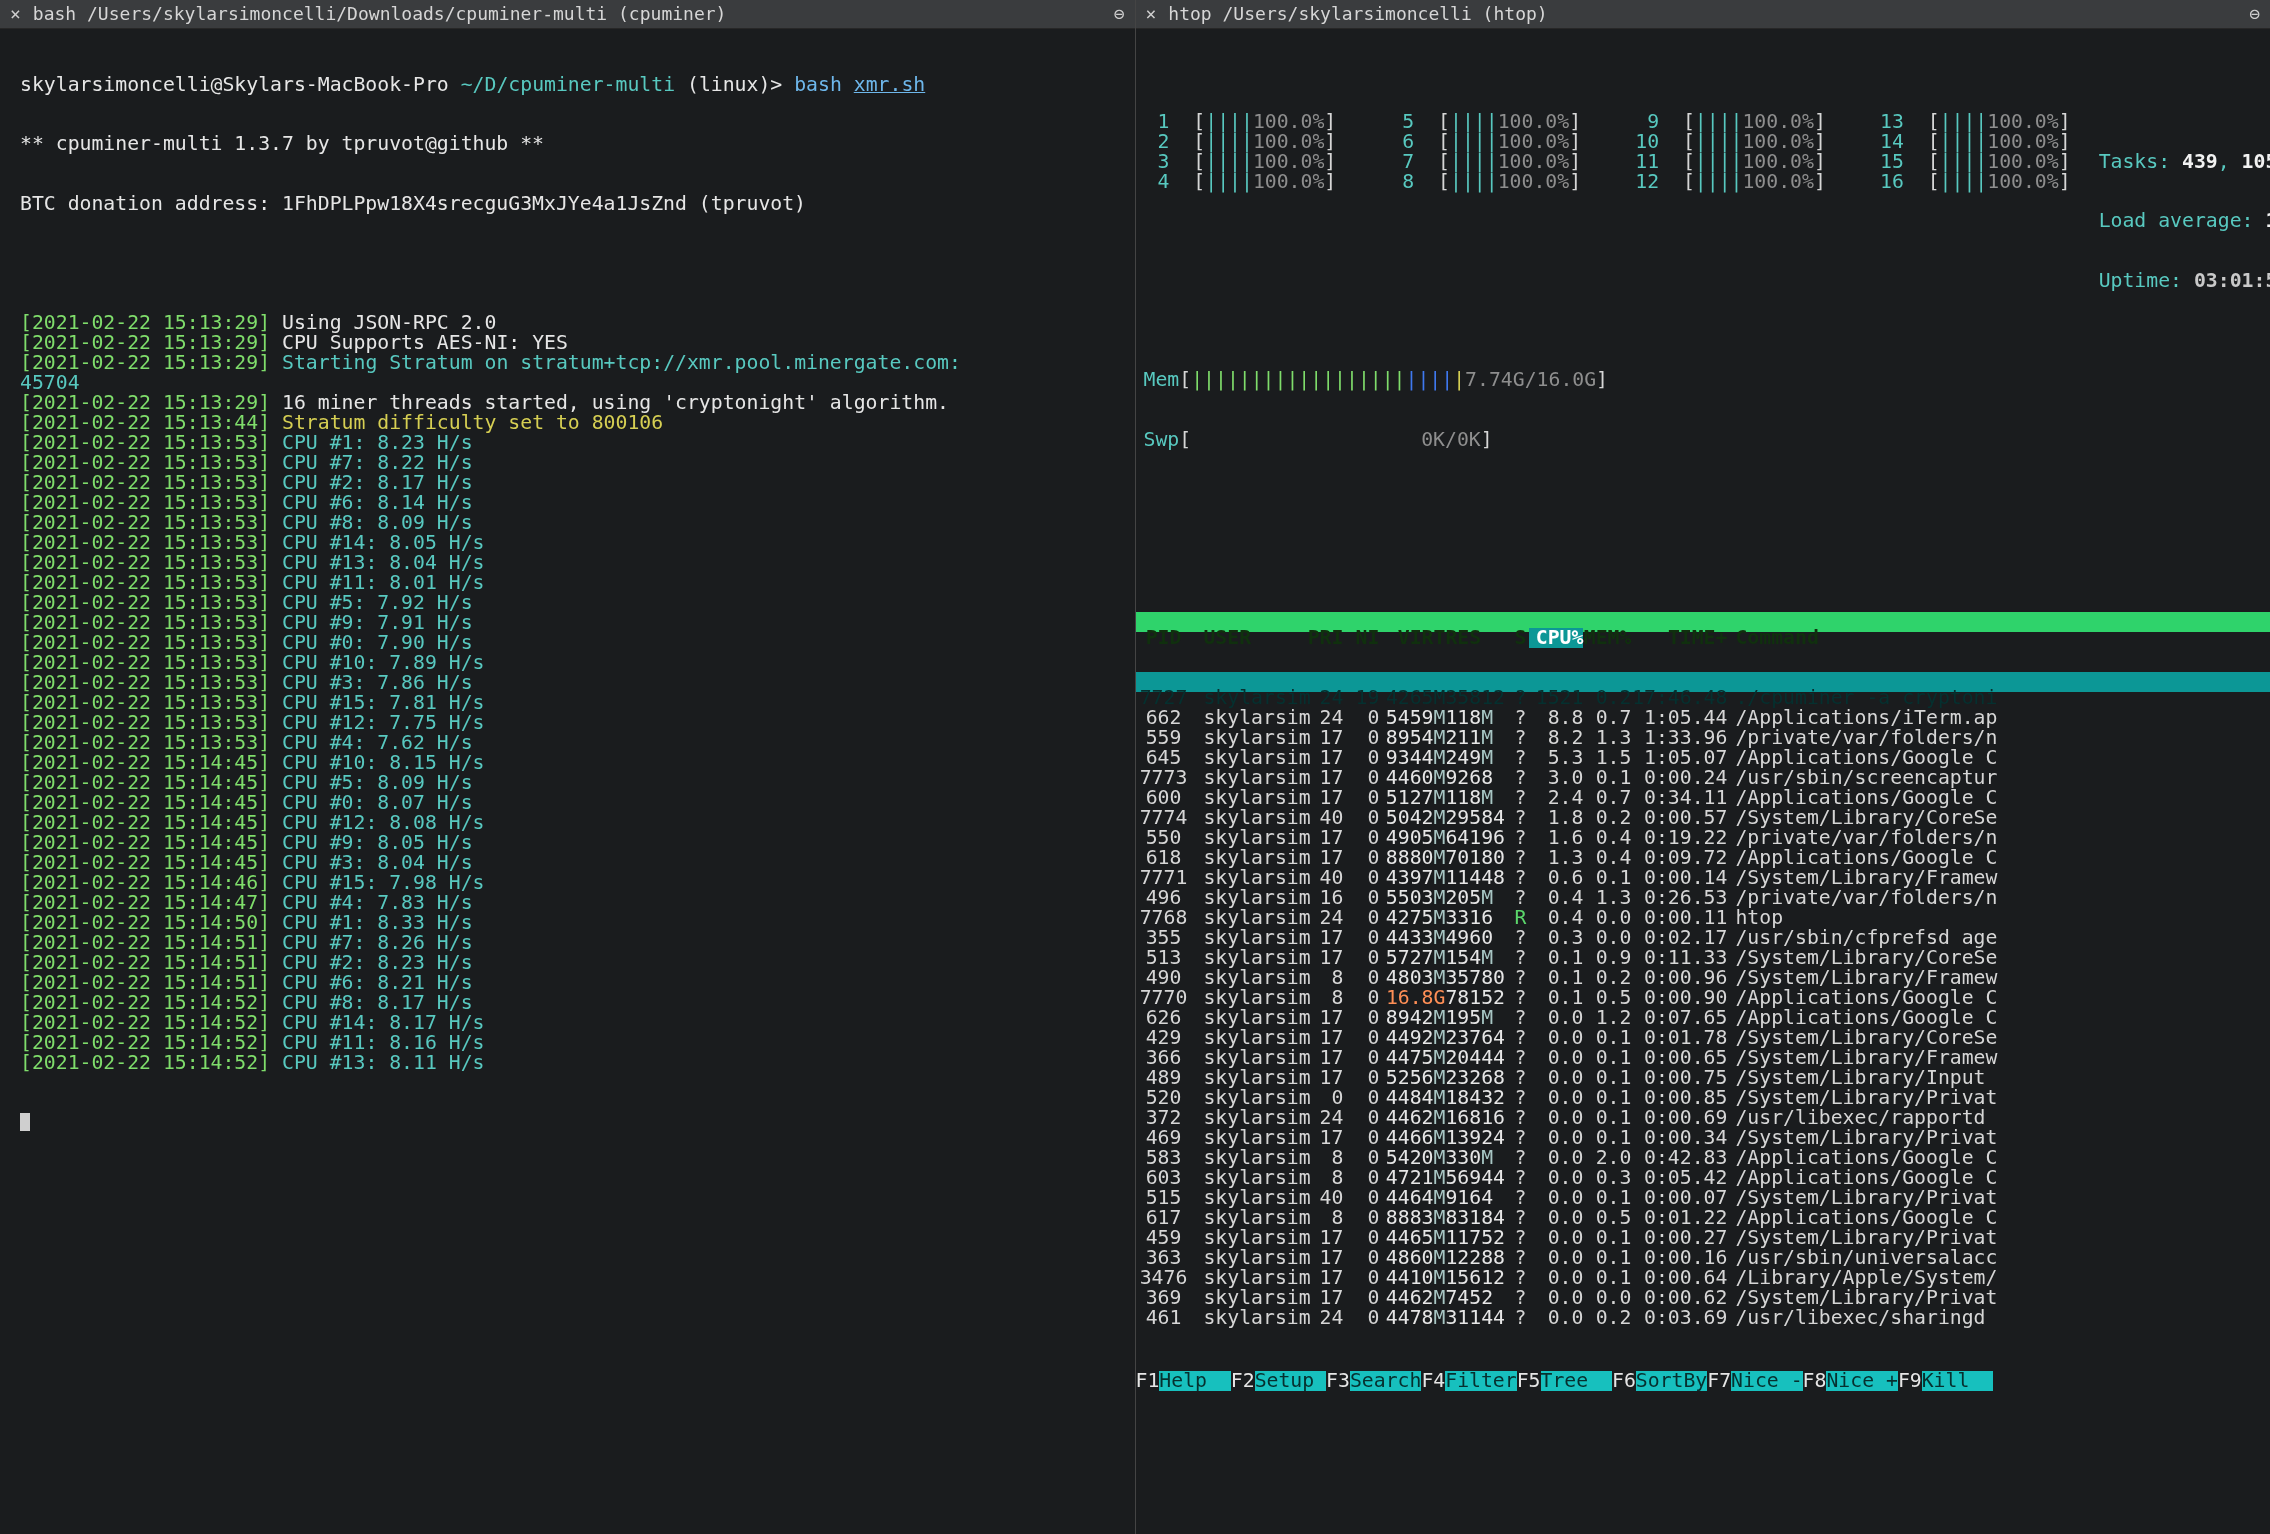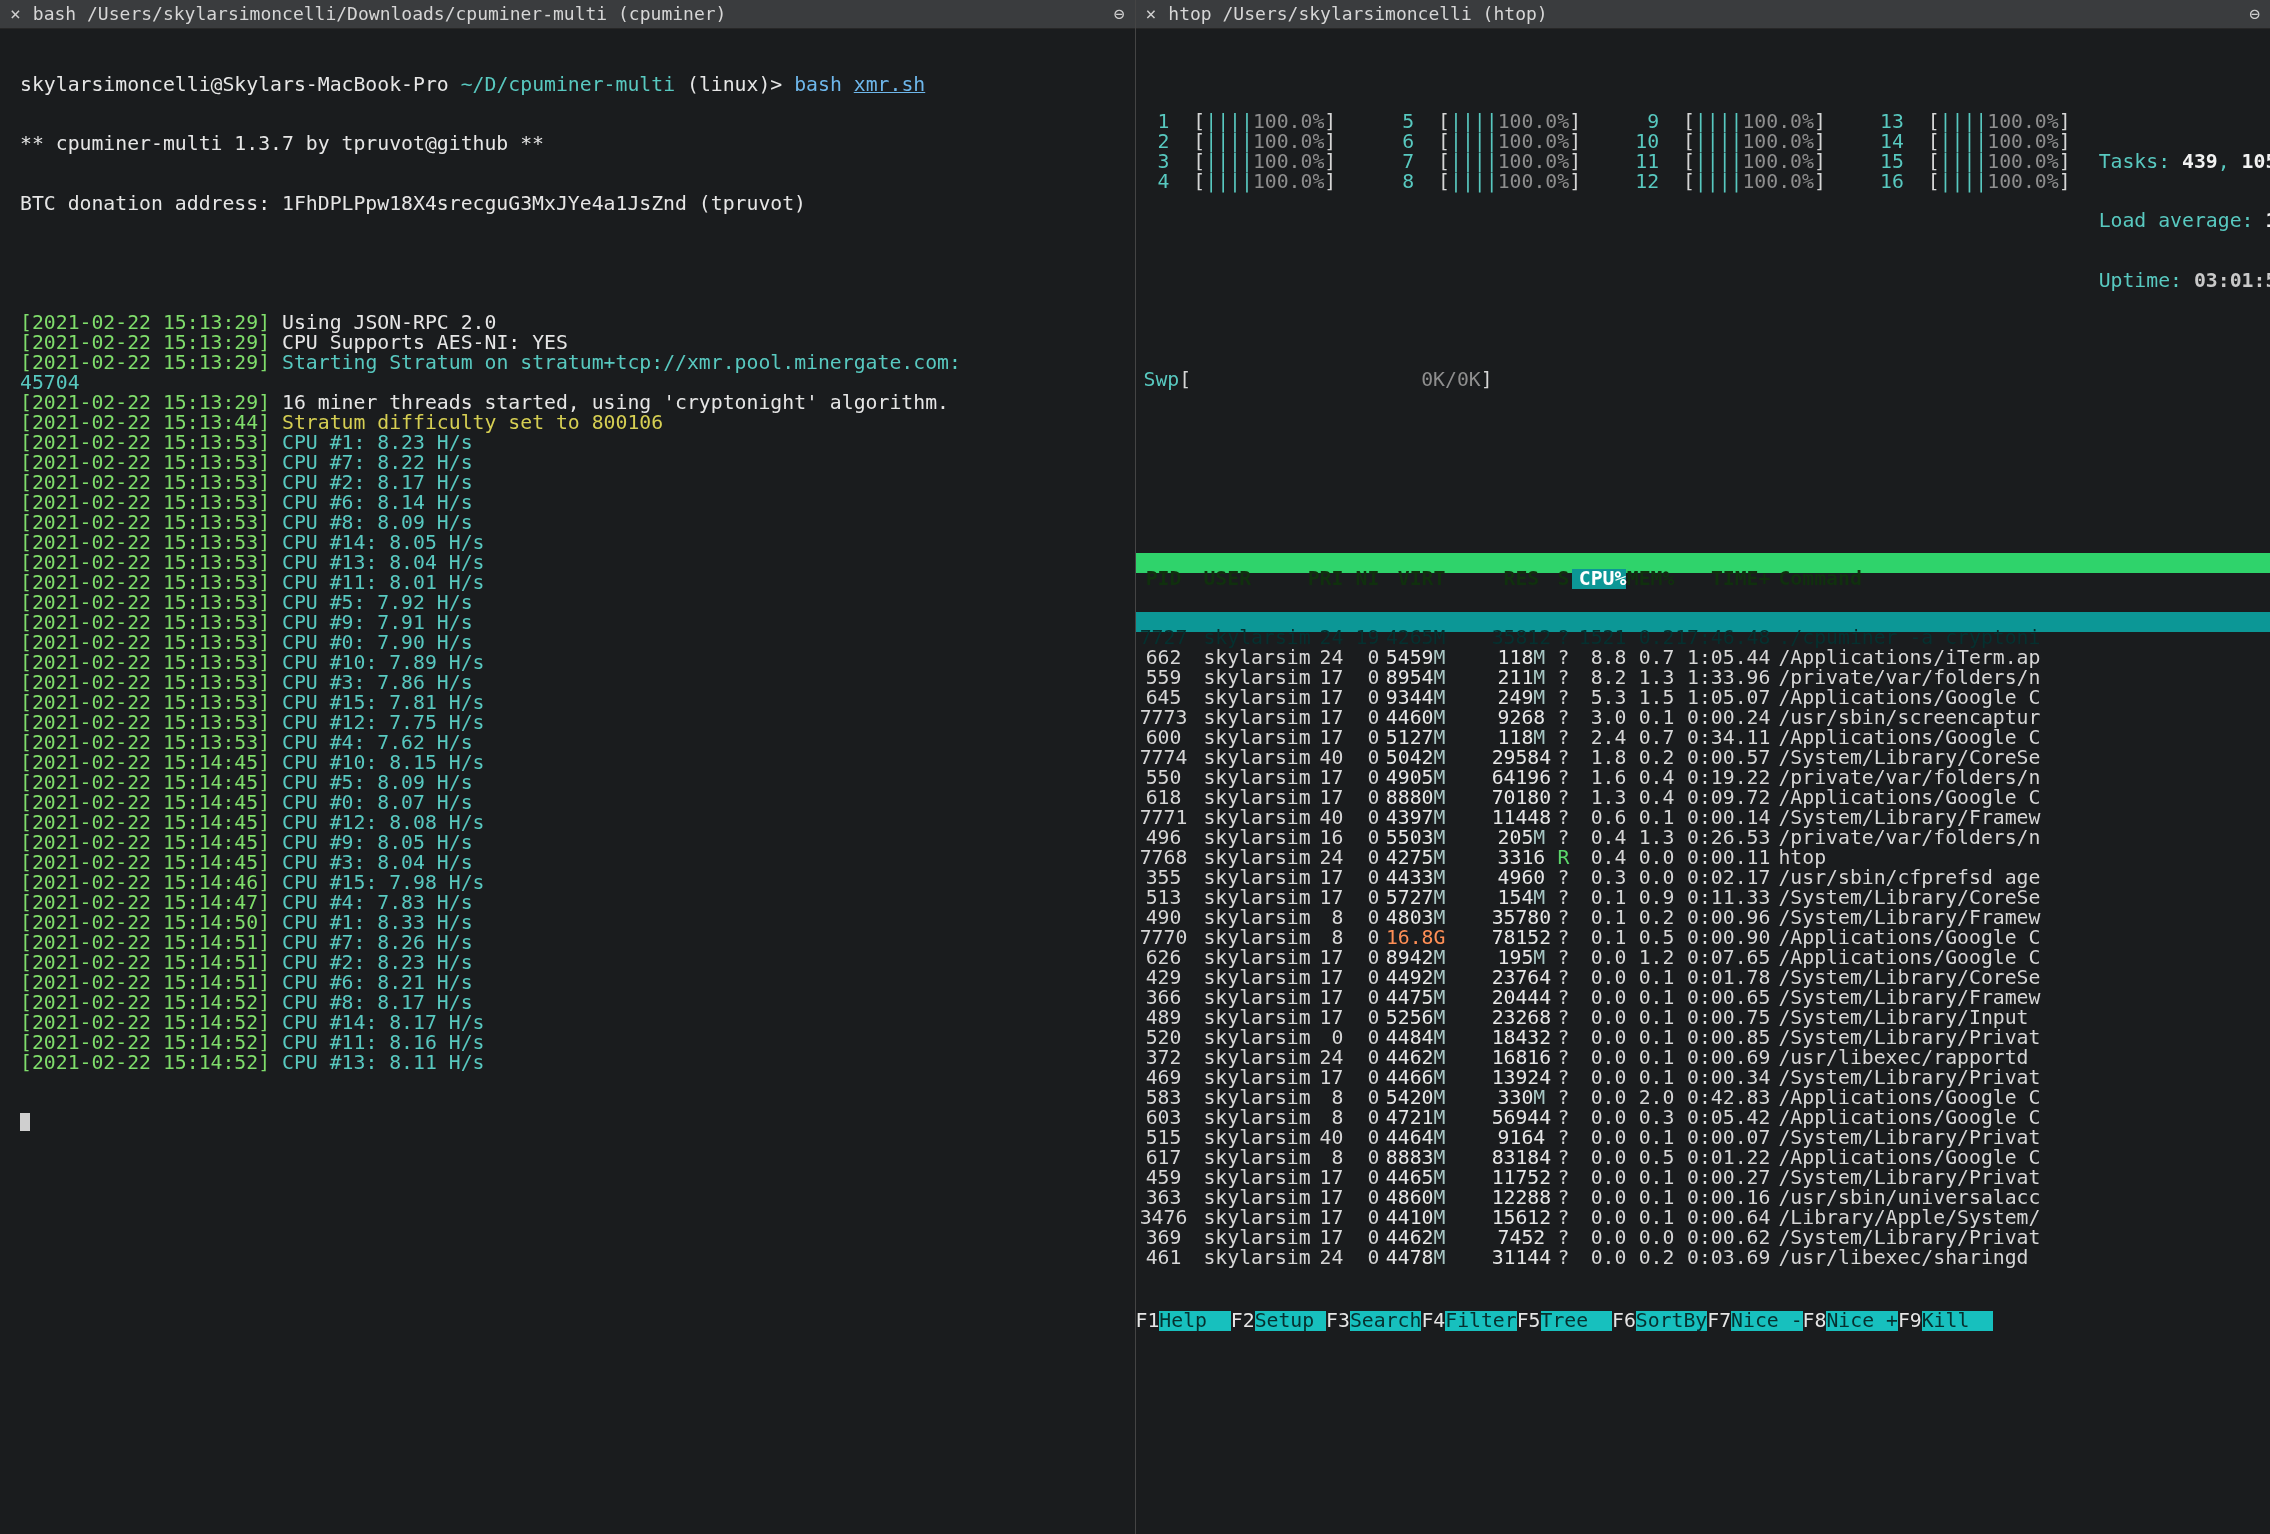--- a/index.html
+++ b/index.html
@@ -82,21 +82,21 @@
   }
   .proc-head .sort{background:var(--selbg);color:#fff;}
   .proc-rows{}
   .proc-row{height:20px;white-space:pre;}
   .proc-row.sel{background:var(--selbg);color:#05302f;}
   .col-pid{display:inline-block;width:56px;text-align:center;}
   .col-user{display:inline-block;width:100px;}
   .col-pri{display:inline-block;width:40px;text-align:right;}
   .col-ni{display:inline-block;width:36px;text-align:right;}
   .col-virt{display:inline-block;width:66px;text-align:right;}
-  .col-res{display:inline-block;width:66px;text-align:center;margin-left:43px;}
+  .col-res{display:inline-block;width:66px;text-align:left;}
   .col-s{display:inline-block;width:18px;text-align:center;}
   .col-cpu{display:inline-block;width:54px;text-align:right;}
   .col-mem{display:inline-block;width:48px;text-align:right;}
   .col-time{display:inline-block;width:96px;text-align:right;}
   .col-cmd{display:inline-block;padding-left:8px;margin-top:16px;}
   .mmnum{color:#e6e6e6;}
   .mmunit{color:#a8c6c4;}
   .virtbig{color:#ff8f56;}
   .statR{color:#5bd66b;}
 
@@ -138,20 +138,21 @@
     <div class="termbody" style="padding:0;">
       <div class="htop-header">
         <div style="display:flex;gap:28px;">
           <div class="cpu-grid" id="cpu-grid"><div class="cpu-col"><div class="cpu-row"><span class="cpu-num">1</span>  <span class="br">[</span><span class="bar-cyan">||||</span><span class="pct">100.0%</span><span class="br">]</span></div><div class="cpu-row"><span class="cpu-num">2</span>  <span class="br">[</span><span class="bar-cyan">||||</span><span class="pct">100.0%</span><span class="br">]</span></div><div class="cpu-row"><span class="cpu-num">3</span>  <span class="br">[</span><span class="bar-cyan">||||</span><span class="pct">100.0%</span><span class="br">]</span></div><div class="cpu-row"><span class="cpu-num">4</span>  <span class="br">[</span><span class="bar-cyan">||||</span><span class="pct">100.0%</span><span class="br">]</span></div></div><div class="cpu-col"><div class="cpu-row"><span class="cpu-num">5</span>  <span class="br">[</span><span class="bar-cyan">||||</span><span class="pct">100.0%</span><span class="br">]</span></div><div class="cpu-row"><span class="cpu-num">6</span>  <span class="br">[</span><span class="bar-cyan">||||</span><span class="pct">100.0%</span><span class="br">]</span></div><div class="cpu-row"><span class="cpu-num">7</span>  <span class="br">[</span><span class="bar-cyan">||||</span><span class="pct">100.0%</span><span class="br">]</span></div><div class="cpu-row"><span class="cpu-num">8</span>  <span class="br">[</span><span class="bar-cyan">||||</span><span class="pct">100.0%</span><span class="br">]</span></div></div><div class="cpu-col"><div class="cpu-row"><span class="cpu-num">9</span>  <span class="br">[</span><span class="bar-cyan">||||</span><span class="pct">100.0%</span><span class="br">]</span></div><div class="cpu-row"><span class="cpu-num">10</span>  <span class="br">[</span><span class="bar-cyan">||||</span><span class="pct">100.0%</span><span class="br">]</span></div><div class="cpu-row"><span class="cpu-num">11</span>  <span class="br">[</span><span class="bar-cyan">||||</span><span class="pct">100.0%</span><span class="br">]</span></div><div class="cpu-row"><span class="cpu-num">12</span>  <span class="br">[</span><span class="bar-cyan">||||</span><span class="pct">100.0%</span><span class="br">]</span></div></div><div class="cpu-col"><div class="cpu-row"><span class="cpu-num">13</span>  <span class="br">[</span><span class="bar-cyan">||||</span><span class="pct">100.0%</span><span class="br">]</span></div><div class="cpu-row"><span class="cpu-num">14</span>  <span class="br">[</span><span class="bar-cyan">||||</span><span class="pct">100.0%</span><span class="br">]</span></div><div class="cpu-row"><span class="cpu-num">15</span>  <span class="br">[</span><span class="bar-cyan">||||</span><span class="pct">100.0%</span><span class="br">]</span></div><div class="cpu-row"><span class="cpu-num">16</span>  <span class="br">[</span><span class="bar-cyan">||||</span><span class="pct">100.0%</span><span class="br">]</span></div></div></div>
           <div class="sysinfo">
             <div class="line"><span class="cyan">Tasks:</span> <span class="hi bold">439</span><span class="cyan">,</span> <span class="hi bold">1059</span>   </div>
             <div class="line"><span class="cyan">Load average:</span> <span class="la1 bold">19.62</span>  </div>
             <div class="line"><span class="cyan">Uptime:</span> <span class="uptime bold">03:01:58</span></div>
           </div>
         </div>
+        <div class="mem-row"><span class="cyan">Mem</span><span class="br">[</span><span class="bar-green">||||||||||||||||||</span><span class="bar-blue">||||</span><span class="bar-yellow">|</span><span class="dim">7.74G</span><span class="dim">/</span><span class="dim">16.0G</span><span class="br">]</span></div>
         <div class="mem-row"><span class="cyan">Swp</span><span class="br">[</span><span style="display:inline-block;width:230px;"> </span><span class="dim">0K</span><span class="dim">/</span><span class="dim">0K</span><span class="br">]</span></div>
         <div class="line"> </div>
       </div>
 
       <div class="proc-head" id="proc-head"><span class="col-pid">PID</span> <span class="col-user">USER</span><span class="col-pri">PRI</span><span class="col-ni">NI</span><span class="col-virt">VIRT</span><span class="col-res">RES</span><span class="col-s">S</span><span class="col-cpu sort">CPU%</span><span class="col-mem">MEM%</span><span class="col-time">TIME+</span><span class="col-cmd">Command</span></div>
       <div class="proc-rows" id="proc-rows"><div class="proc-row sel"><span class="col-pid">7727</span> <span class="col-user">skylarsim</span><span class="col-pri">24</span><span class="col-ni">19</span><span class="col-virt">4265M</span><span class="col-res">35812</span><span class="col-s">?</span><span class="col-cpu">1521</span><span class="col-mem">0.2</span><span class="col-time">17:46.48</span><span class="col-cmd">./cpuminer -a cryptoni</span></div><div class="proc-row"><span class="col-pid">662</span> <span class="col-user">skylarsim</span><span class="col-pri">24</span><span class="col-ni">0</span><span class="col-virt"><span class="mmnum">5459</span><span class="mmunit">M</span></span><span class="col-res"><span class="mmnum">118</span><span class="mmunit">M</span></span><span class="col-s">?</span><span class="col-cpu">8.8</span><span class="col-mem">0.7</span><span class="col-time">1:05.44</span><span class="col-cmd">/Applications/iTerm.ap</span></div><div class="proc-row"><span class="col-pid">559</span> <span class="col-user">skylarsim</span><span class="col-pri">17</span><span class="col-ni">0</span><span class="col-virt"><span class="mmnum">8954</span><span class="mmunit">M</span></span><span class="col-res"><span class="mmnum">211</span><span class="mmunit">M</span></span><span class="col-s">?</span><span class="col-cpu">8.2</span><span class="col-mem">1.3</span><span class="col-time">1:33.96</span><span class="col-cmd">/private/var/folders/n</span></div><div class="proc-row"><span class="col-pid">645</span> <span class="col-user">skylarsim</span><span class="col-pri">17</span><span class="col-ni">0</span><span class="col-virt"><span class="mmnum">9344</span><span class="mmunit">M</span></span><span class="col-res"><span class="mmnum">249</span><span class="mmunit">M</span></span><span class="col-s">?</span><span class="col-cpu">5.3</span><span class="col-mem">1.5</span><span class="col-time">1:05.07</span><span class="col-cmd">/Applications/Google C</span></div><div class="proc-row"><span class="col-pid">7773</span> <span class="col-user">skylarsim</span><span class="col-pri">17</span><span class="col-ni">0</span><span class="col-virt"><span class="mmnum">4460</span><span class="mmunit">M</span></span><span class="col-res"><span class="mmnum">9268</span></span><span class="col-s">?</span><span class="col-cpu">3.0</span><span class="col-mem">0.1</span><span class="col-time">0:00.24</span><span class="col-cmd">/usr/sbin/screencaptur</span></div><div class="proc-row"><span class="col-pid">600</span> <span class="col-user">skylarsim</span><span class="col-pri">17</span><span class="col-ni">0</span><span class="col-virt"><span class="mmnum">5127</span><span class="mmunit">M</span></span><span class="col-res"><span class="mmnum">118</span><span class="mmunit">M</span></span><span class="col-s">?</span><span class="col-cpu">2.4</span><span class="col-mem">0.7</span><span class="col-time">0:34.11</span><span class="col-cmd">/Applications/Google C</span></div><div class="proc-row"><span class="col-pid">7774</span> <span class="col-user">skylarsim</span><span class="col-pri">40</span><span class="col-ni">0</span><span class="col-virt"><span class="mmnum">5042</span><span class="mmunit">M</span></span><span class="col-res"><span class="mmnum">29584</span></span><span class="col-s">?</span><span class="col-cpu">1.8</span><span class="col-mem">0.2</span><span class="col-time">0:00.57</span><span class="col-cmd">/System/Library/CoreSe</span></div><div class="proc-row"><span class="col-pid">550</span> <span class="col-user">skylarsim</span><span class="col-pri">17</span><span class="col-ni">0</span><span class="col-virt"><span class="mmnum">4905</span><span class="mmunit">M</span></span><span class="col-res"><span class="mmnum">64196</span></span><span class="col-s">?</span><span class="col-cpu">1.6</span><span class="col-mem">0.4</span><span class="col-time">0:19.22</span><span class="col-cmd">/private/var/folders/n</span></div><div class="proc-row"><span class="col-pid">618</span> <span class="col-user">skylarsim</span><span class="col-pri">17</span><span class="col-ni">0</span><span class="col-virt"><span class="mmnum">8880</span><span class="mmunit">M</span></span><span class="col-res"><span class="mmnum">70180</span></span><span class="col-s">?</span><span class="col-cpu">1.3</span><span class="col-mem">0.4</span><span class="col-time">0:09.72</span><span class="col-cmd">/Applications/Google C</span></div><div class="proc-row"><span class="col-pid">7771</span> <span class="col-user">skylarsim</span><span class="col-pri">40</span><span class="col-ni">0</span><span class="col-virt"><span class="mmnum">4397</span><span class="mmunit">M</span></span><span class="col-res"><span class="mmnum">11448</span></span><span class="col-s">?</span><span class="col-cpu">0.6</span><span class="col-mem">0.1</span><span class="col-time">0:00.14</span><span class="col-cmd">/System/Library/Framew</span></div><div class="proc-row"><span class="col-pid">496</span> <span class="col-user">skylarsim</span><span class="col-pri">16</span><span class="col-ni">0</span><span class="col-virt"><span class="mmnum">5503</span><span class="mmunit">M</span></span><span class="col-res"><span class="mmnum">205</span><span class="mmunit">M</span></span><span class="col-s">?</span><span class="col-cpu">0.4</span><span class="col-mem">1.3</span><span class="col-time">0:26.53</span><span class="col-cmd">/private/var/folders/n</span></div><div class="proc-row"><span class="col-pid">7768</span> <span class="col-user">skylarsim</span><span class="col-pri">24</span><span class="col-ni">0</span><span class="col-virt"><span class="mmnum">4275</span><span class="mmunit">M</span></span><span class="col-res"><span class="mmnum">3316</span></span><span class="col-s"><span class="statR">R</span></span><span class="col-cpu">0.4</span><span class="col-mem">0.0</span><span class="col-time">0:00.11</span><span class="col-cmd">htop</span></div><div class="proc-row"><span class="col-pid">355</span> <span class="col-user">skylarsim</span><span class="col-pri">17</span><span class="col-ni">0</span><span class="col-virt"><span class="mmnum">4433</span><span class="mmunit">M</span></span><span class="col-res"><span class="mmnum">4960</span></span><span class="col-s">?</span><span class="col-cpu">0.3</span><span class="col-mem">0.0</span><span class="col-time">0:02.17</span><span class="col-cmd">/usr/sbin/cfprefsd age</span></div><div class="proc-row"><span class="col-pid">513</span> <span class="col-user">skylarsim</span><span class="col-pri">17</span><span class="col-ni">0</span><span class="col-virt"><span class="mmnum">5727</span><span class="mmunit">M</span></span><span class="col-res"><span class="mmnum">154</span><span class="mmunit">M</span></span><span class="col-s">?</span><span class="col-cpu">0.1</span><span class="col-mem">0.9</span><span class="col-time">0:11.33</span><span class="col-cmd">/System/Library/CoreSe</span></div><div class="proc-row"><span class="col-pid">490</span> <span class="col-user">skylarsim</span><span class="col-pri">8</span><span class="col-ni">0</span><span class="col-virt"><span class="mmnum">4803</span><span class="mmunit">M</span></span><span class="col-res"><span class="mmnum">35780</span></span><span class="col-s">?</span><span class="col-cpu">0.1</span><span class="col-mem">0.2</span><span class="col-time">0:00.96</span><span class="col-cmd">/System/Library/Framew</span></div><div class="proc-row"><span class="col-pid">7770</span> <span class="col-user">skylarsim</span><span class="col-pri">8</span><span class="col-ni">0</span><span class="col-virt"><span class="virtbig">16.8G</span></span><span class="col-res"><span class="mmnum">78152</span></span><span class="col-s">?</span><span class="col-cpu">0.1</span><span class="col-mem">0.5</span><span class="col-time">0:00.90</span><span class="col-cmd">/Applications/Google C</span></div><div class="proc-row"><span class="col-pid">626</span> <span class="col-user">skylarsim</span><span class="col-pri">17</span><span class="col-ni">0</span><span class="col-virt"><span class="mmnum">8942</span><span class="mmunit">M</span></span><span class="col-res"><span class="mmnum">195</span><span class="mmunit">M</span></span><span class="col-s">?</span><span class="col-cpu">0.0</span><span class="col-mem">1.2</span><span class="col-time">0:07.65</span><span class="col-cmd">/Applications/Google C</span></div><div class="proc-row"><span class="col-pid">429</span> <span class="col-user">skylarsim</span><span class="col-pri">17</span><span class="col-ni">0</span><span class="col-virt"><span class="mmnum">4492</span><span class="mmunit">M</span></span><span class="col-res"><span class="mmnum">23764</span></span><span class="col-s">?</span><span class="col-cpu">0.0</span><span class="col-mem">0.1</span><span class="col-time">0:01.78</span><span class="col-cmd">/System/Library/CoreSe</span></div><div class="proc-row"><span class="col-pid">366</span> <span class="col-user">skylarsim</span><span class="col-pri">17</span><span class="col-ni">0</span><span class="col-virt"><span class="mmnum">4475</span><span class="mmunit">M</span></span><span class="col-res"><span class="mmnum">20444</span></span><span class="col-s">?</span><span class="col-cpu">0.0</span><span class="col-mem">0.1</span><span class="col-time">0:00.65</span><span class="col-cmd">/System/Library/Framew</span></div><div class="proc-row"><span class="col-pid">489</span> <span class="col-user">skylarsim</span><span class="col-pri">17</span><span class="col-ni">0</span><span class="col-virt"><span class="mmnum">5256</span><span class="mmunit">M</span></span><span class="col-res"><span class="mmnum">23268</span></span><span class="col-s">?</span><span class="col-cpu">0.0</span><span class="col-mem">0.1</span><span class="col-time">0:00.75</span><span class="col-cmd">/System/Library/Input</span></div><div class="proc-row"><span class="col-pid">520</span> <span class="col-user">skylarsim</span><span class="col-pri">0</span><span class="col-ni">0</span><span class="col-virt"><span class="mmnum">4484</span><span class="mmunit">M</span></span><span class="col-res"><span class="mmnum">18432</span></span><span class="col-s">?</span><span class="col-cpu">0.0</span><span class="col-mem">0.1</span><span class="col-time">0:00.85</span><span class="col-cmd">/System/Library/Privat</span></div><div class="proc-row"><span class="col-pid">372</span> <span class="col-user">skylarsim</span><span class="col-pri">24</span><span class="col-ni">0</span><span class="col-virt"><span class="mmnum">4462</span><span class="mmunit">M</span></span><span class="col-res"><span class="mmnum">16816</span></span><span class="col-s">?</span><span class="col-cpu">0.0</span><span class="col-mem">0.1</span><span class="col-time">0:00.69</span><span class="col-cmd">/usr/libexec/rapportd</span></div><div class="proc-row"><span class="col-pid">469</span> <span class="col-user">skylarsim</span><span class="col-pri">17</span><span class="col-ni">0</span><span class="col-virt"><span class="mmnum">4466</span><span class="mmunit">M</span></span><span class="col-res"><span class="mmnum">13924</span></span><span class="col-s">?</span><span class="col-cpu">0.0</span><span class="col-mem">0.1</span><span class="col-time">0:00.34</span><span class="col-cmd">/System/Library/Privat</span></div><div class="proc-row"><span class="col-pid">583</span> <span class="col-user">skylarsim</span><span class="col-pri">8</span><span class="col-ni">0</span><span class="col-virt"><span class="mmnum">5420</span><span class="mmunit">M</span></span><span class="col-res"><span class="mmnum">330</span><span class="mmunit">M</span></span><span class="col-s">?</span><span class="col-cpu">0.0</span><span class="col-mem">2.0</span><span class="col-time">0:42.83</span><span class="col-cmd">/Applications/Google C</span></div><div class="proc-row"><span class="col-pid">603</span> <span class="col-user">skylarsim</span><span class="col-pri">8</span><span class="col-ni">0</span><span class="col-virt"><span class="mmnum">4721</span><span class="mmunit">M</span></span><span class="col-res"><span class="mmnum">56944</span></span><span class="col-s">?</span><span class="col-cpu">0.0</span><span class="col-mem">0.3</span><span class="col-time">0:05.42</span><span class="col-cmd">/Applications/Google C</span></div><div class="proc-row"><span class="col-pid">515</span> <span class="col-user">skylarsim</span><span class="col-pri">40</span><span class="col-ni">0</span><span class="col-virt"><span class="mmnum">4464</span><span class="mmunit">M</span></span><span class="col-res"><span class="mmnum">9164</span></span><span class="col-s">?</span><span class="col-cpu">0.0</span><span class="col-mem">0.1</span><span class="col-time">0:00.07</span><span class="col-cmd">/System/Library/Privat</span></div><div class="proc-row"><span class="col-pid">617</span> <span class="col-user">skylarsim</span><span class="col-pri">8</span><span class="col-ni">0</span><span class="col-virt"><span class="mmnum">8883</span><span class="mmunit">M</span></span><span class="col-res"><span class="mmnum">83184</span></span><span class="col-s">?</span><span class="col-cpu">0.0</span><span class="col-mem">0.5</span><span class="col-time">0:01.22</span><span class="col-cmd">/Applications/Google C</span></div><div class="proc-row"><span class="col-pid">459</span> <span class="col-user">skylarsim</span><span class="col-pri">17</span><span class="col-ni">0</span><span class="col-virt"><span class="mmnum">4465</span><span class="mmunit">M</span></span><span class="col-res"><span class="mmnum">11752</span></span><span class="col-s">?</span><span class="col-cpu">0.0</span><span class="col-mem">0.1</span><span class="col-time">0:00.27</span><span class="col-cmd">/System/Library/Privat</span></div><div class="proc-row"><span class="col-pid">363</span> <span class="col-user">skylarsim</span><span class="col-pri">17</span><span class="col-ni">0</span><span class="col-virt"><span class="mmnum">4860</span><span class="mmunit">M</span></span><span class="col-res"><span class="mmnum">12288</span></span><span class="col-s">?</span><span class="col-cpu">0.0</span><span class="col-mem">0.1</span><span class="col-time">0:00.16</span><span class="col-cmd">/usr/sbin/universalacc</span></div><div class="proc-row"><span class="col-pid">3476</span> <span class="col-user">skylarsim</span><span class="col-pri">17</span><span class="col-ni">0</span><span class="col-virt"><span class="mmnum">4410</span><span class="mmunit">M</span></span><span class="col-res"><span class="mmnum">15612</span></span><span class="col-s">?</span><span class="col-cpu">0.0</span><span class="col-mem">0.1</span><span class="col-time">0:00.64</span><span class="col-cmd">/Library/Apple/System/</span></div><div class="proc-row"><span class="col-pid">369</span> <span class="col-user">skylarsim</span><span class="col-pri">17</span><span class="col-ni">0</span><span class="col-virt"><span class="mmnum">4462</span><span class="mmunit">M</span></span><span class="col-res"><span class="mmnum">7452</span></span><span class="col-s">?</span><span class="col-cpu">0.0</span><span class="col-mem">0.0</span><span class="col-time">0:00.62</span><span class="col-cmd">/System/Library/Privat</span></div><div class="proc-row"><span class="col-pid">461</span> <span class="col-user">skylarsim</span><span class="col-pri">24</span><span class="col-ni">0</span><span class="col-virt"><span class="mmnum">4478</span><span class="mmunit">M</span></span><span class="col-res"><span class="mmnum">31144</span></span><span class="col-s">?</span><span class="col-cpu">0.0</span><span class="col-mem">0.2</span><span class="col-time">0:03.69</span><span class="col-cmd">/usr/libexec/sharingd</span></div></div>
       <div class="fkeys" id="fkeys"><span class="fk-lab">F1</span><span class="fk-cmd">Help  </span><span class="fk-lab">F2</span><span class="fk-cmd">Setup </span><span class="fk-lab">F3</span><span class="fk-cmd">Search</span><span class="fk-lab">F4</span><span class="fk-cmd">Filter</span><span class="fk-lab">F5</span><span class="fk-cmd">Tree  </span><span class="fk-lab">F6</span><span class="fk-cmd">SortBy</span><span class="fk-lab">F7</span><span class="fk-cmd">Nice -</span><span class="fk-lab">F8</span><span class="fk-cmd">Nice +</span><span class="fk-lab">F9</span><span class="fk-cmd">Kill  </span></div>
     </div>
   </div>
 </div>

